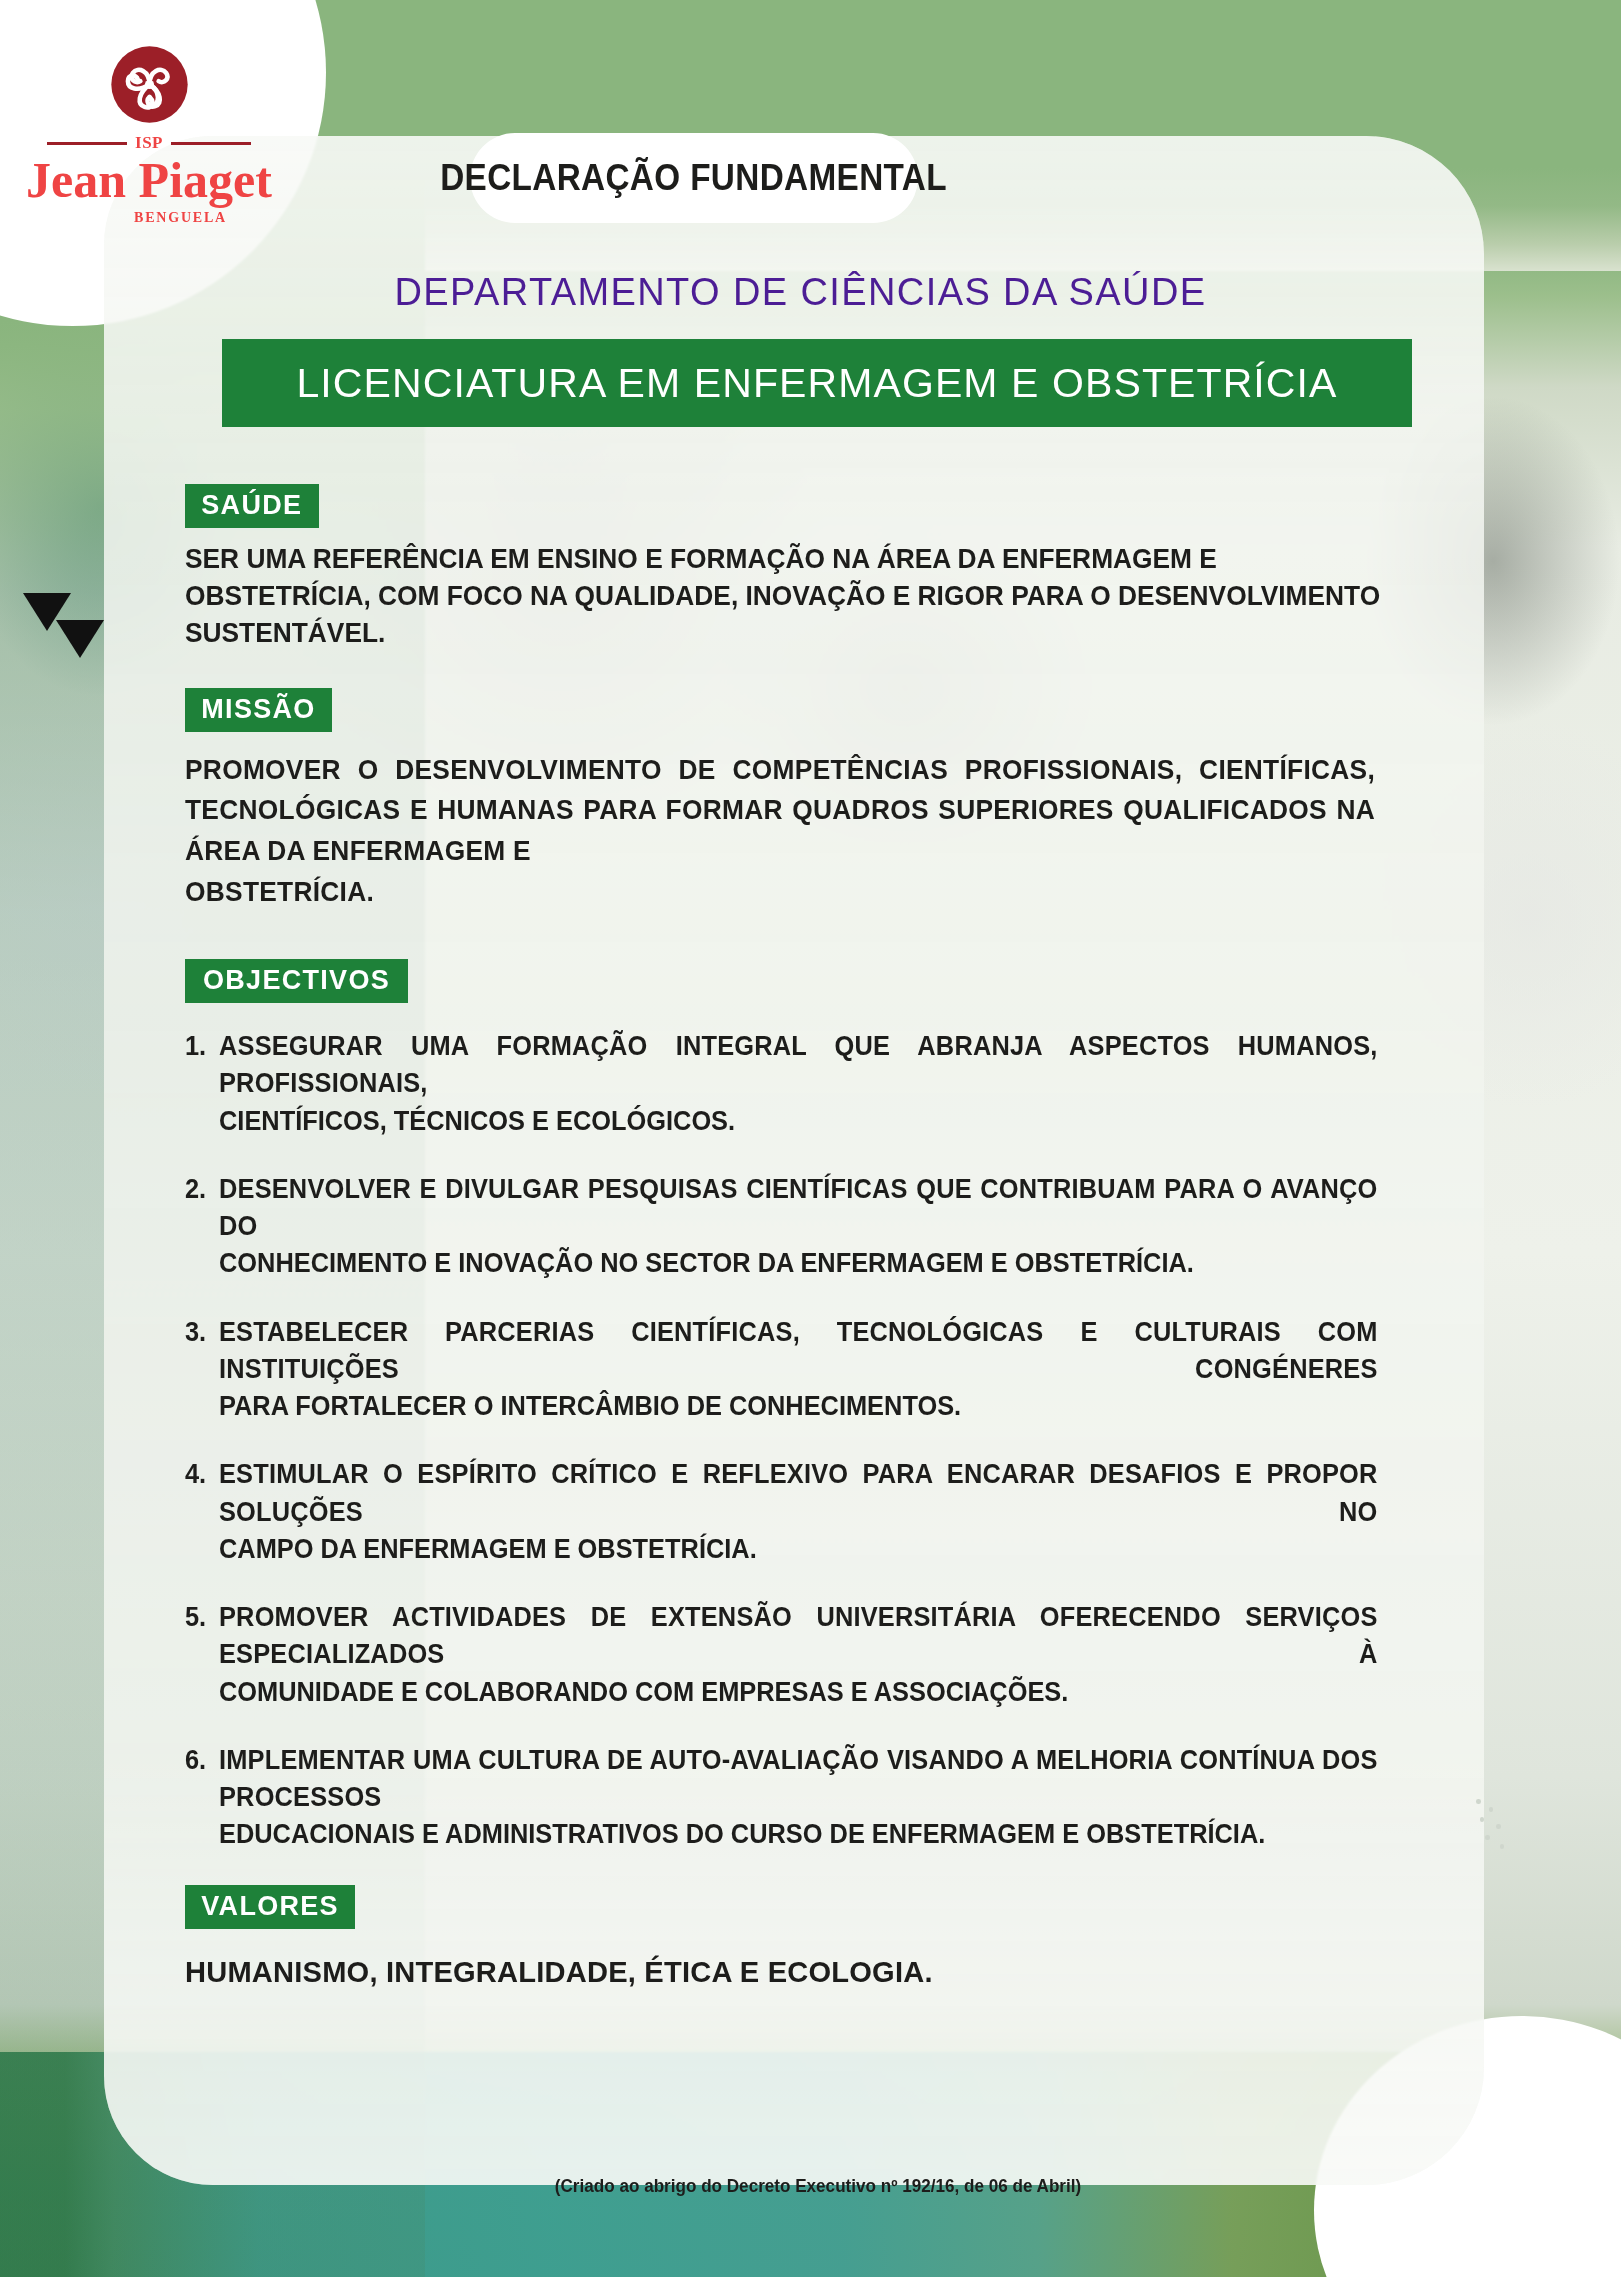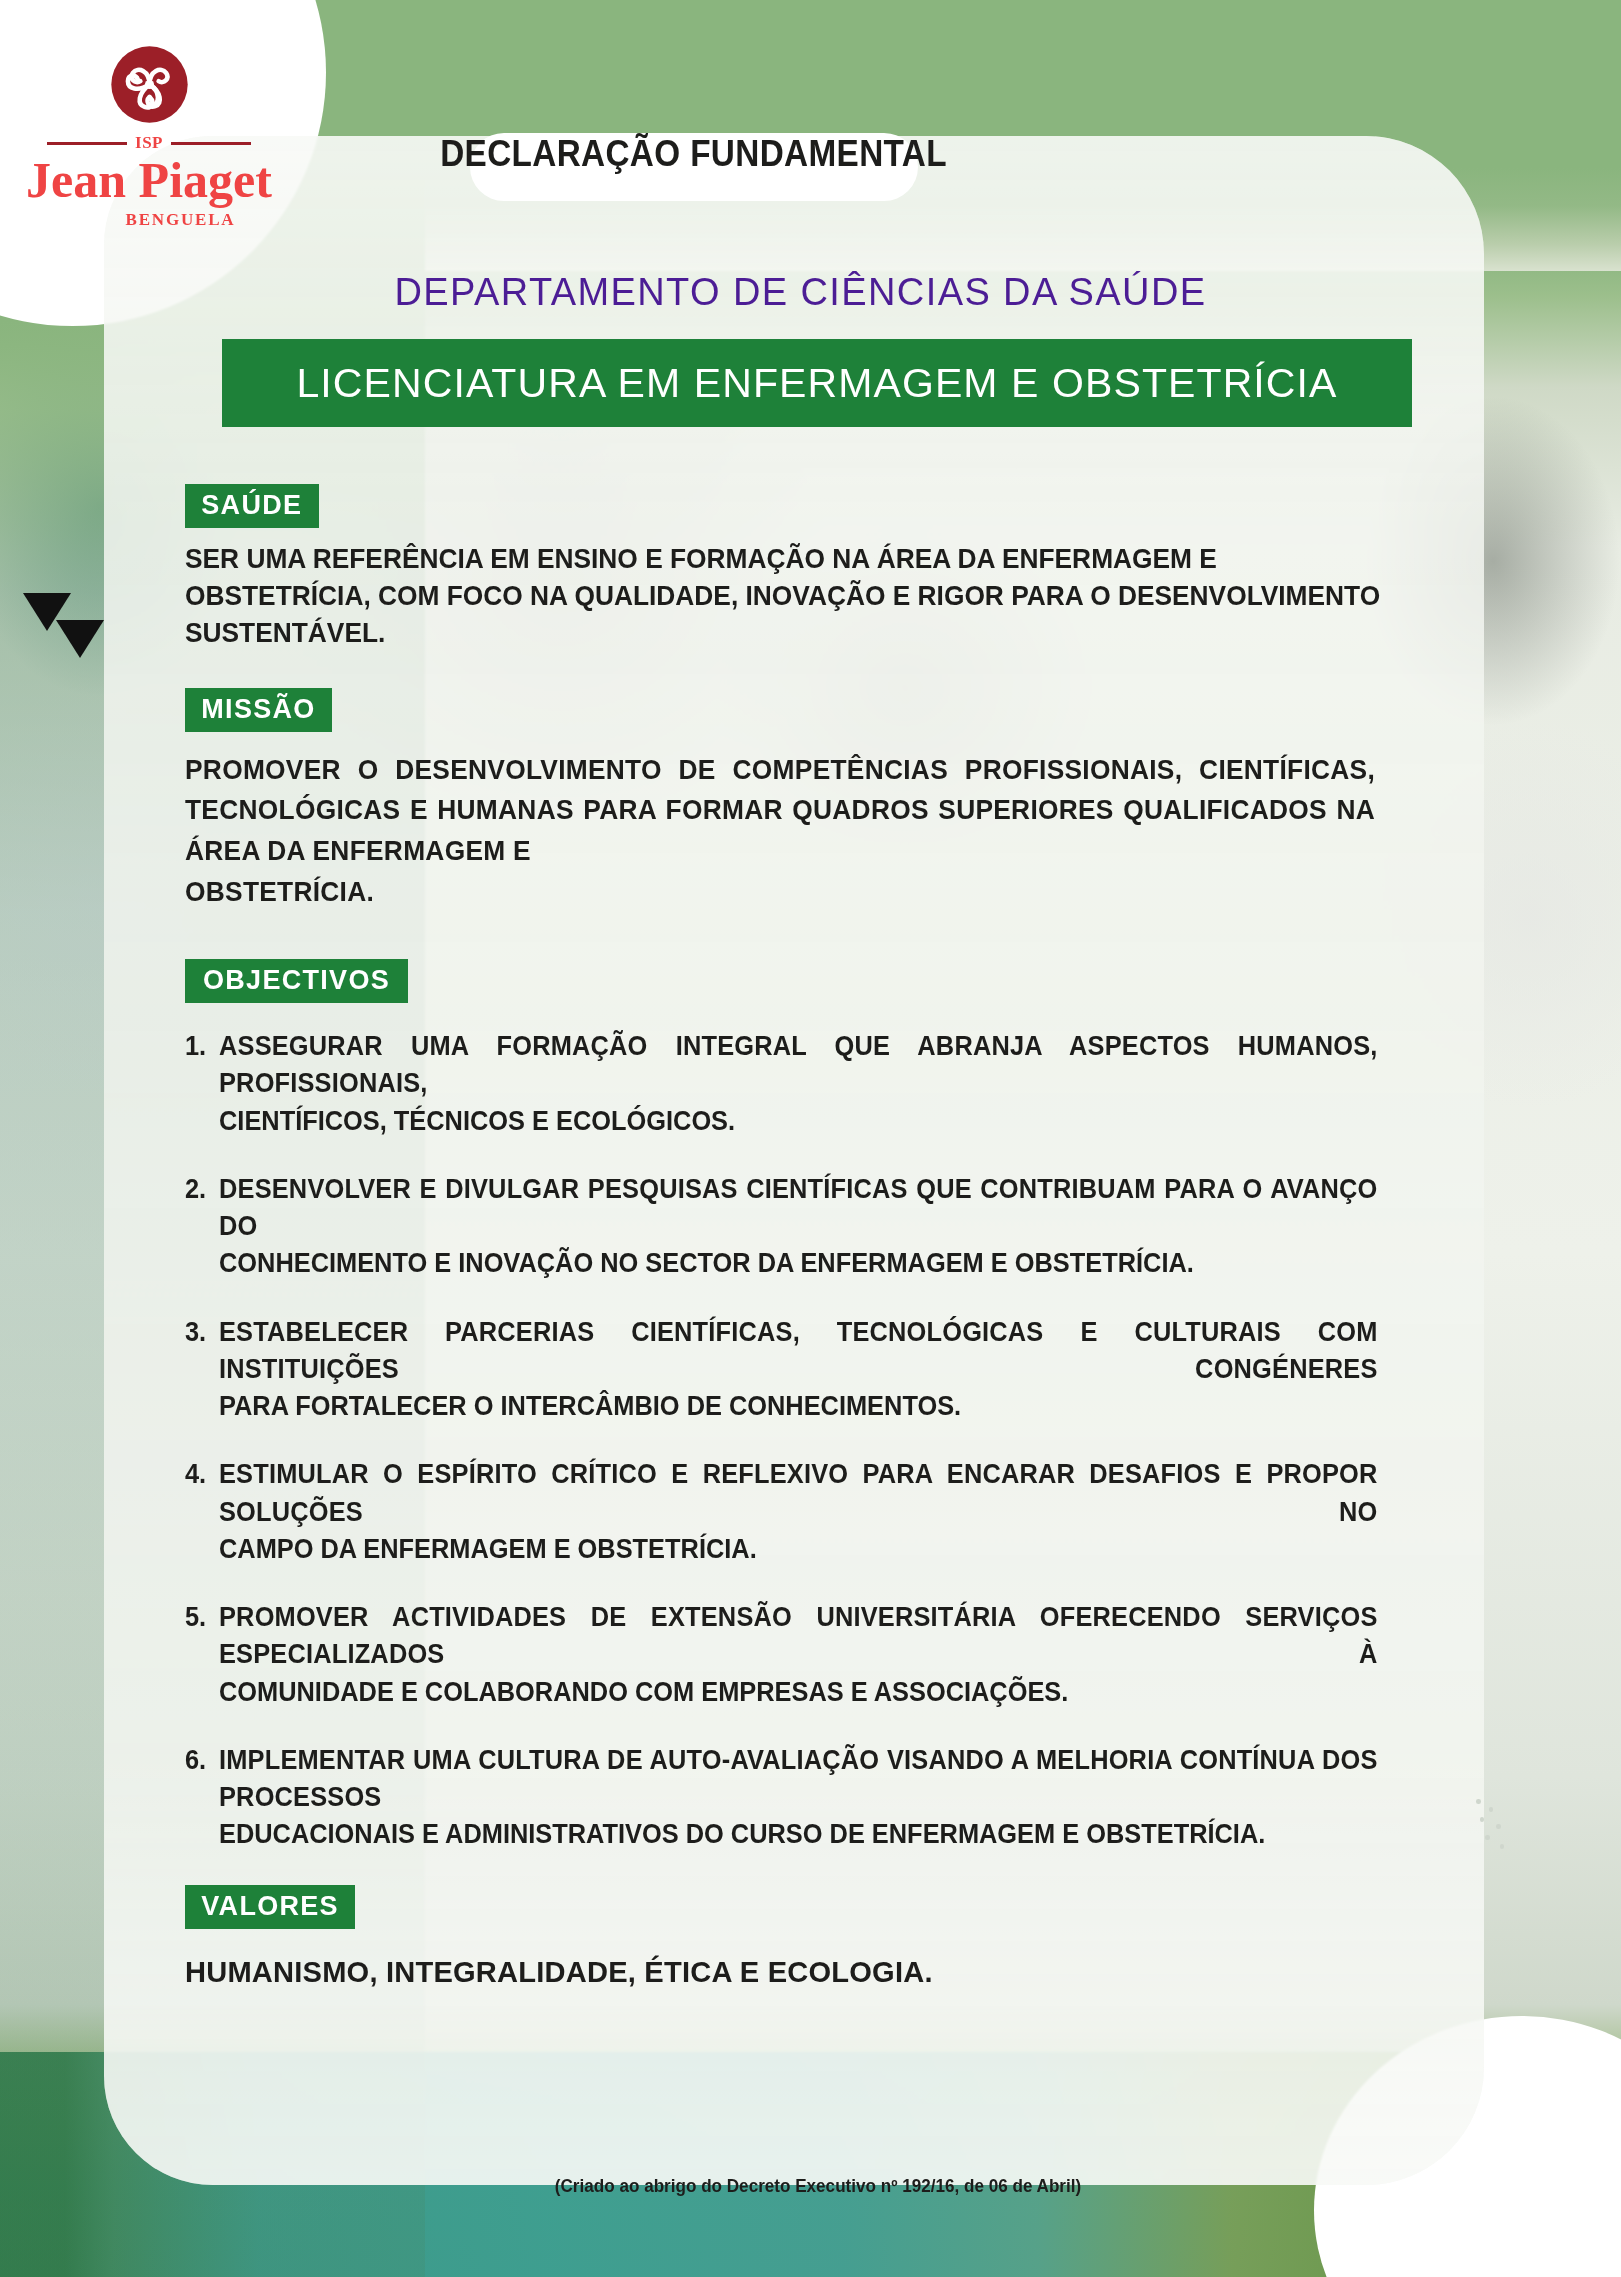--- a/index.html
+++ b/index.html
@@ -63,35 +63,35 @@
     position:absolute;right:-109px;bottom:-127px;width:416px;height:389px;background:#ffffff;border-radius:50%;
   }
 
   
   .logo{position:absolute;left:18px;top:43px;width:262px;text-align:center;color:#ef4444;}
   .logo-mark{width:83px;height:83px;margin:0 auto 7.2px;display:block;}
   .logo-isp{display:flex;align-items:center;justify-content:center;gap:8.1px;margin:1.8px 0 1.8px;}
   .logo-isp .rule{height:2.7px;width:80px;background:#9c1f28;}
   .logo-isp .txt{font-family:"Liberation Serif",serif;font-weight:700;font-size:17px;letter-spacing:0.5px;}
   .logo-name{font-family:"Liberation Serif",serif;font-weight:700;font-size:50px;line-height:1;margin-top:1.8px;}
-  .logo-city{font-family:"Liberation Serif",serif;font-weight:700;font-size:17px;letter-spacing:1.8px;margin-top:5.4px;margin-left:63px;}
+  .logo-city{font-family:"Liberation Serif",serif;font-weight:700;font-size:14px;letter-spacing:1.8px;margin-top:5.4px;margin-left:63px;}
 
   
   .tri{position:absolute;width:0;height:0;border-left:24.4px solid transparent;border-right:24.4px solid transparent;border-top:38px solid #111111;}
   .tri.a{left:22.6px;top:593px;}
   .tri.b{left:56px;top:620px;}
 
   
   .dots{position:absolute;right:109px;bottom:425px;width:36px;height:54px;}
   .dots i{position:absolute;width:4.5px;height:4.5px;border-radius:50%;background:#cfd6cd;display:block;}
 
   
   .title-pill{
-    position:absolute;left:470px;top:133px;width:448px;height:68px;
-    background:#ffffff;border-radius:47px;display:flex;justify-content:center;
+    position:absolute;left:470px;top:133px;width:448px;height:90px;
+    background:#ffffff;border-radius:47px;display:flex;align-items:center;justify-content:center;
   }
   .title-pill span{
     font-family:"Liberation Sans Narrow","Liberation Sans",sans-serif;
     font-weight:700;font-size:37px;letter-spacing:0.4px;color:#1d1d1b;
     transform:scaleX(.90);transform-origin:center;white-space:nowrap;
   }
   .dept{
     position:absolute;left:244px;top:271px;width:1113px;text-align:center;
     font-family:"Liberation Sans",sans-serif;font-weight:400;font-size:38px;letter-spacing:1.4px;color:#4c1d95;
   }

